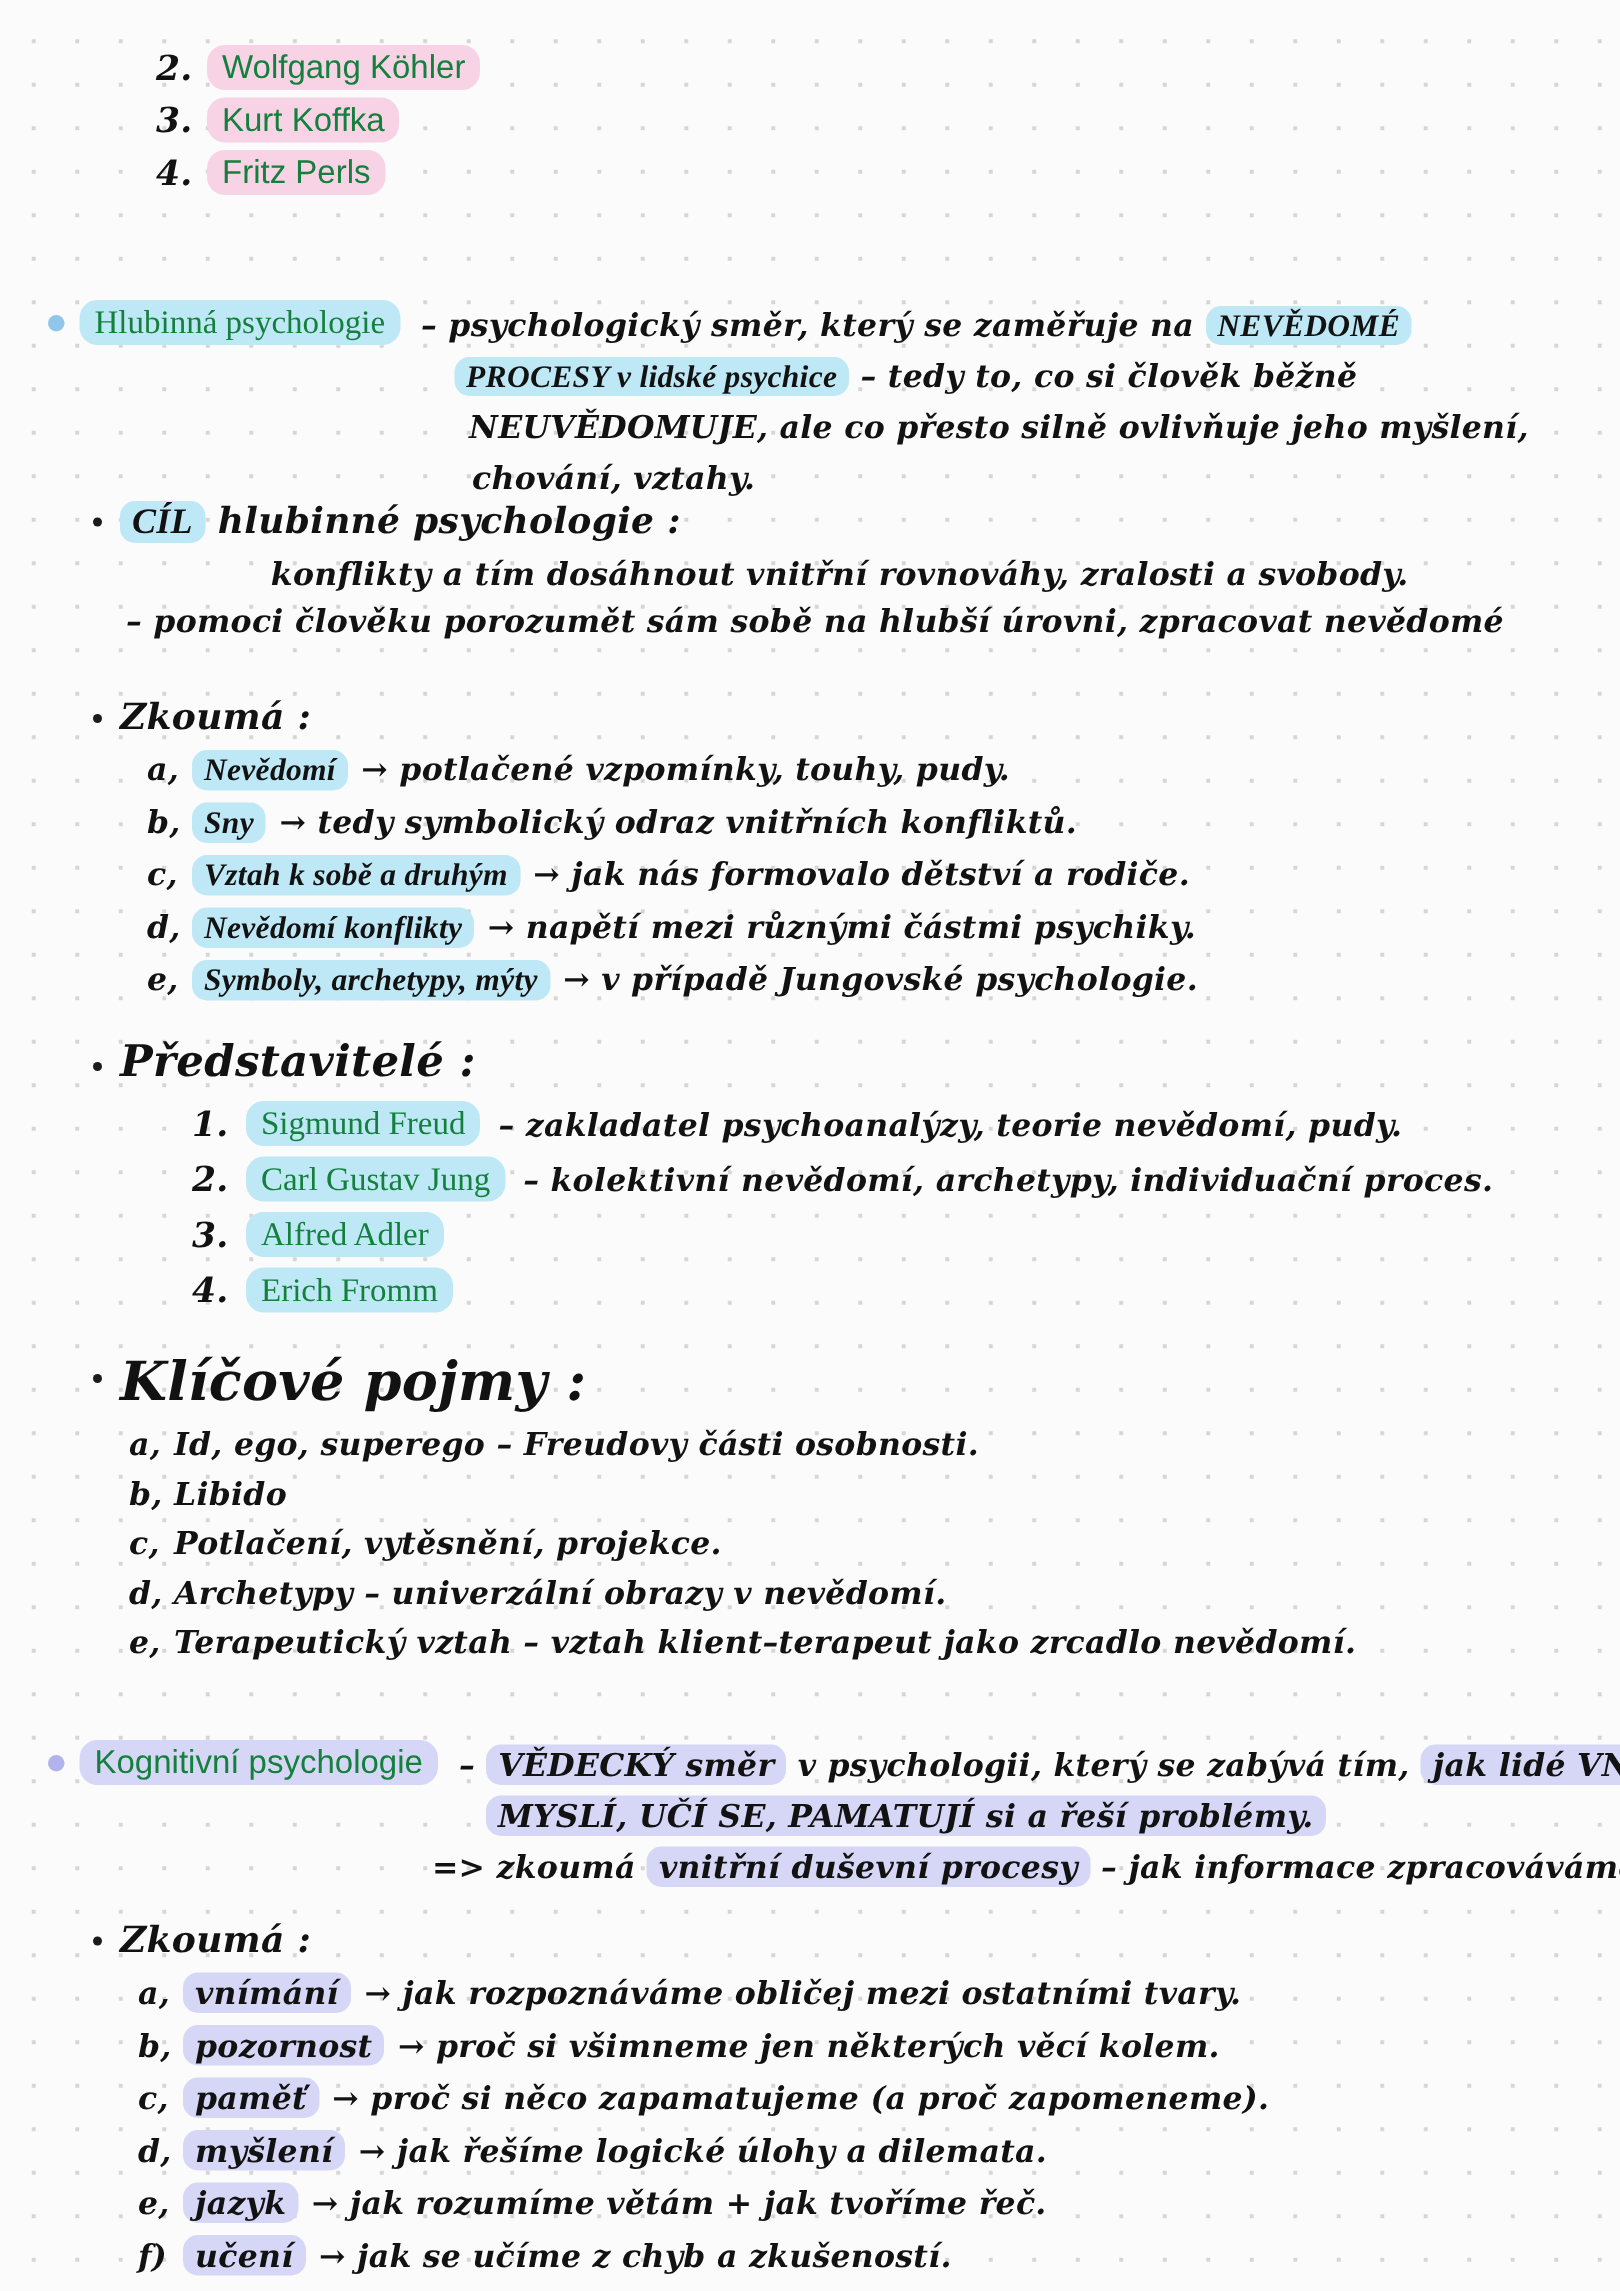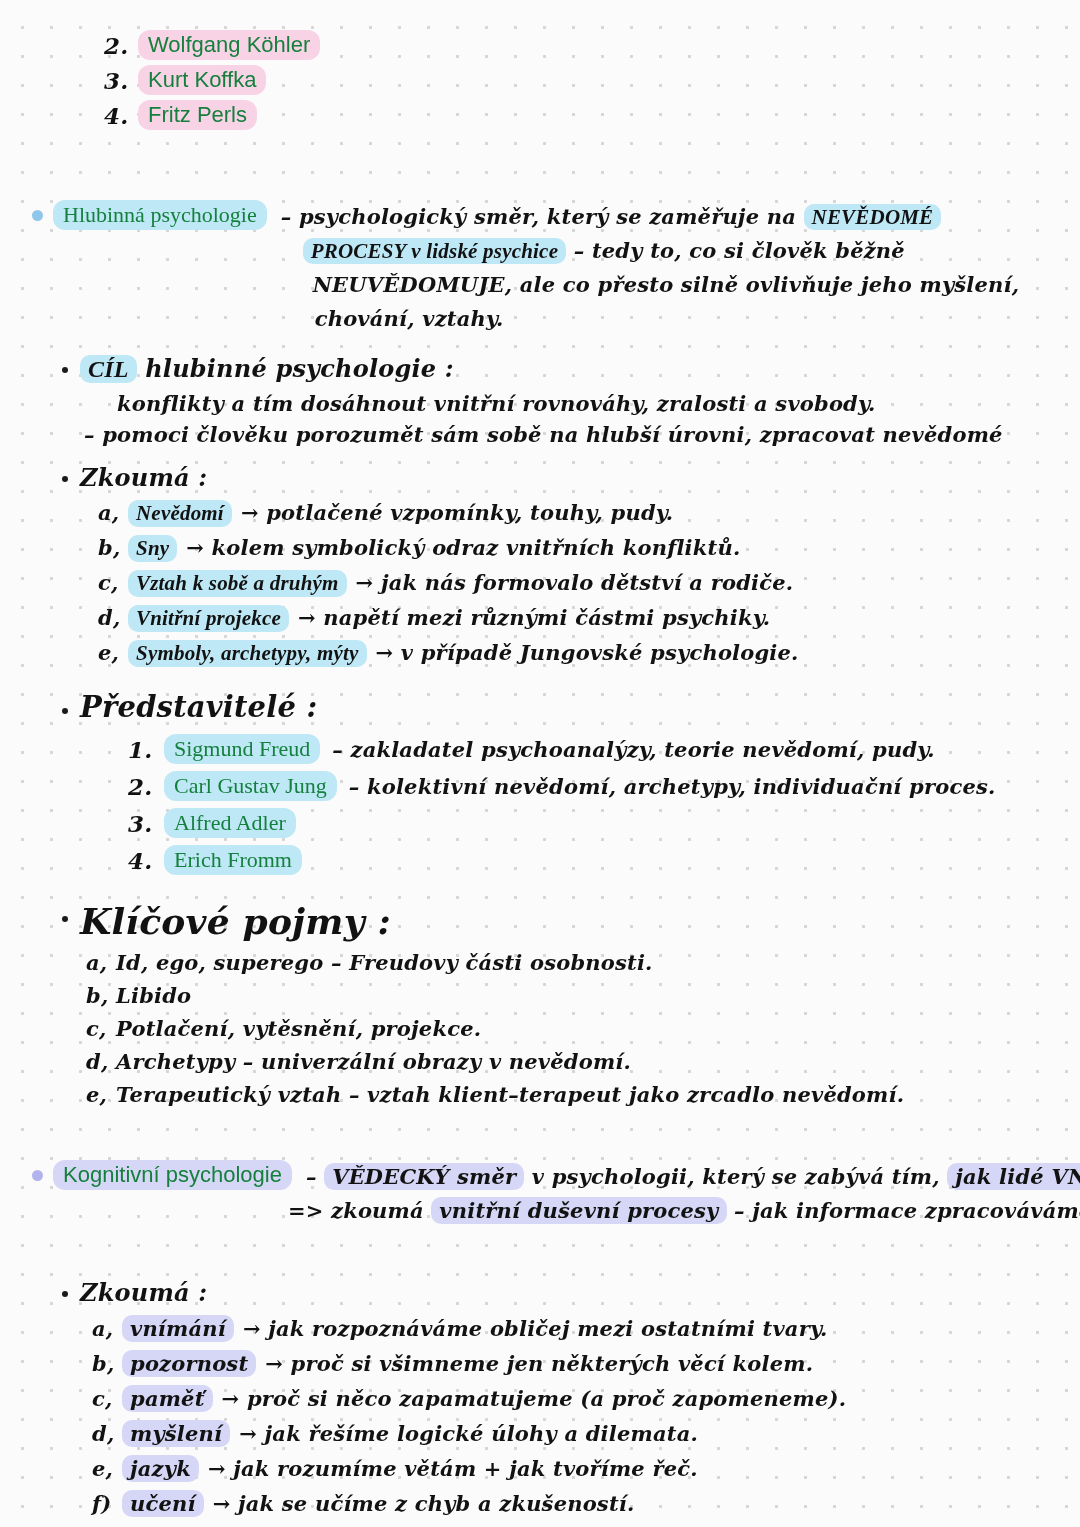--- a/index.html
+++ b/index.html
@@ -111,21 +111,21 @@
       </div>
       <div class="def-line" style="padding-left:22px;">
         <span class="hl bg-blue">PROCESY v lidské psychice</span>
         <span>– tedy to, co si člověk běžně</span>
       </div>
       <div class="def-line" style="padding-left:32px;">NEUVĚDOMUJE, ale co přesto silně ovlivňuje jeho myšlení,</div>
       <div class="def-line" style="padding-left:34px;">chování, vztahy.</div>
     </div>
   </div>
 
-  <div class="abs" style="top:354px; left:62px;">
+  <div class="abs" style="top:332px; left:62px;text-align:center;">
     <div class="sub-head">
       <span class="sub-bullet"></span>
       <span class="hw hw-heading">
         <span class="hl bg-blue">CÍL</span>
         <span>hlubinné psychologie :</span>
       </span>
     </div>
     <div class="hw" style="padding-left:55px; margin-top:8px; white-space:nowrap;">konflikty a tím dosáhnout vnitřní rovnováhy, zralosti a svobody.</div>
     <div class="hw" style="padding-left:22px; margin-top:6px; white-space:nowrap;">– pomoci člověku porozumět sám sobě na hlubší úrovni, zpracovat nevědomé</div>
   </div>
@@ -137,30 +137,30 @@
     </div>
     <div style="padding-left:36px; margin-top:8px;">
       <div class="item-row hw">
         <span class="item-label">a,</span>
         <span class="hl bg-blue item-gap">Nevědomí</span>
         <span>→ potlačené vzpomínky, touhy, pudy.</span>
       </div>
       <div class="item-row hw">
         <span class="item-label">b,</span>
         <span class="hl bg-blue item-gap">Sny</span>
-        <span>→ kolem symbolický odraz vnitřních konfliktů.</span>
+        <span>→ tedy symbolický odraz vnitřních konfliktů.</span>
       </div>
       <div class="item-row hw">
         <span class="item-label">c,</span>
         <span class="hl bg-blue item-gap">Vztah k sobě a druhým</span>
         <span>→ jak nás formovalo dětství a rodiče.</span>
       </div>
       <div class="item-row hw">
         <span class="item-label">d,</span>
-        <span class="hl bg-blue item-gap">Vnitřní projekce</span>
+        <span class="hl bg-blue item-gap">Nevědomí konflikty</span>
         <span>→ napětí mezi různými částmi psychiky.</span>
       </div>
       <div class="item-row hw">
         <span class="item-label">e,</span>
         <span class="hl bg-blue item-gap">Symboly, archetypy, mýty</span>
         <span>→ v případě Jungovské psychologie.</span>
       </div>
     </div>
   </div>
 
@@ -225,20 +225,23 @@
   <div class="abs sec-head" style="top:1160px; left:32px;">
     <span class="dot-bullet dot-lav"></span>
     <span class="typed pill bg-lav sec-title">Kognitivní psychologie</span>
     <div class="hw def-block">
       <div class="def-line">
         <span>–</span>
         <span class="hl bg-lav">VĚDECKÝ směr</span>
         <span>v psychologii, který se zabývá tím,</span>
         <span class="hl bg-lav">jak lidé VNÍMAJÍ,</span>
       </div>
+      <div class="def-line" style="padding-left:18px;">
+        <span class="hl bg-lav">MYSLÍ, UČÍ SE, PAMATUJÍ si a řeší problémy.</span>
+      </div>
       <div class="def-line" style="margin-left:-18px;">
         <span>=&gt; zkoumá</span>
         <span class="hl bg-lav">vnitřní duševní procesy</span>
         <span>– jak informace zpracováváme.</span>
       </div>
     </div>
   </div>
 
   <div class="abs" style="top:1278px; left:62px;">
     <div class="sub-head">

